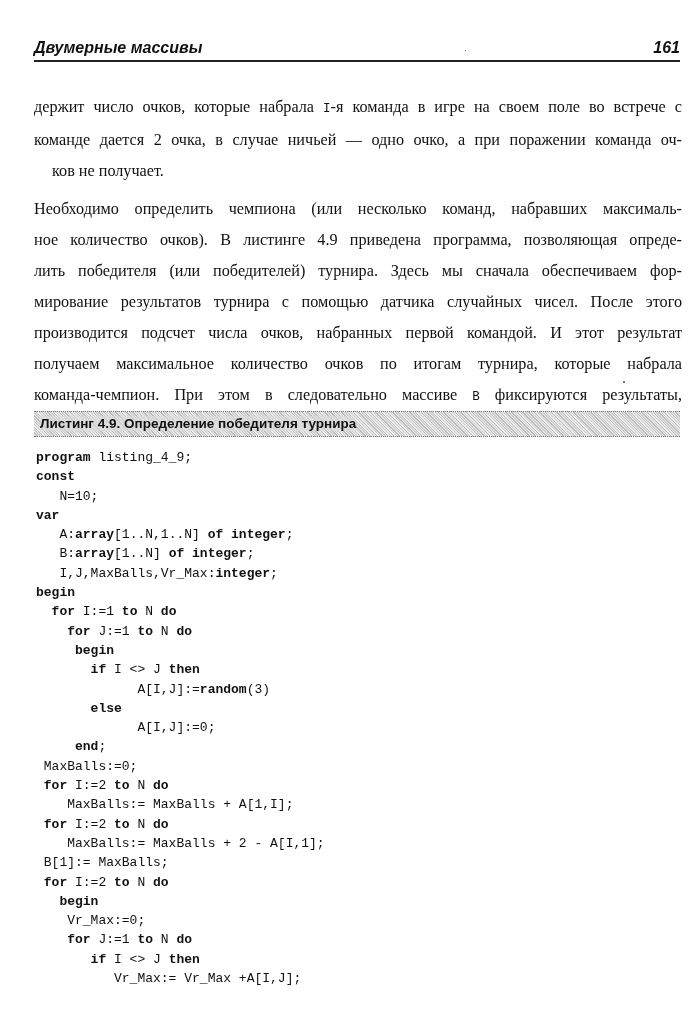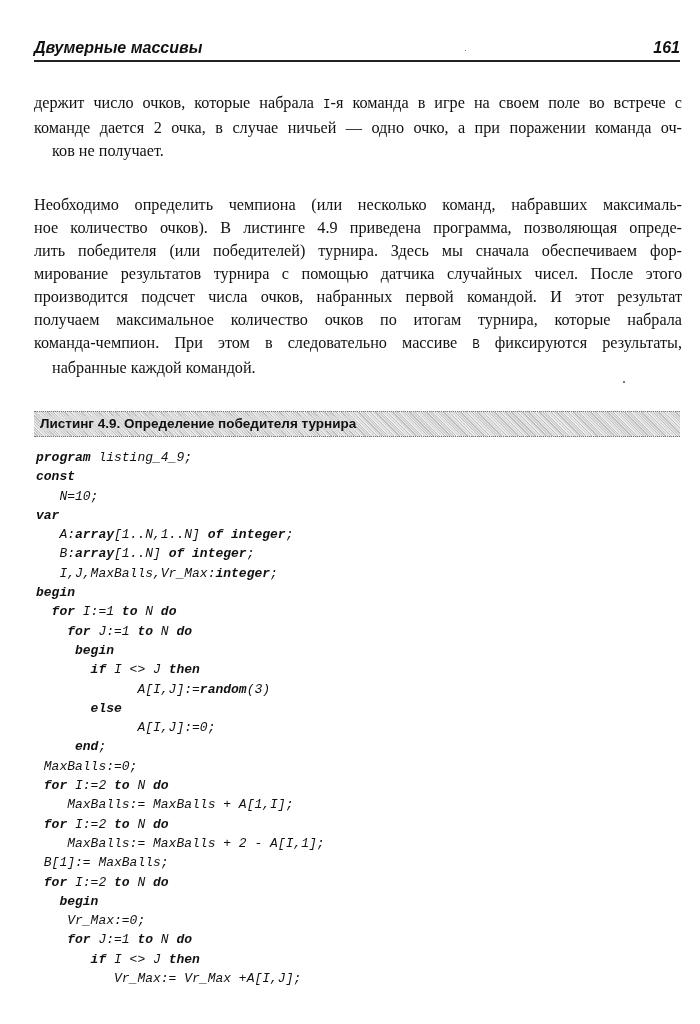--- a/index.html
+++ b/index.html
@@ -7,39 +7,39 @@
     .page { position: absolute; left: 0; top: 0; width: 700px; height: 1024px; }
     .running-head {
       position: absolute; left: 34px; top: 38px; width: 646px; height: 22px;
       border-bottom: 2px solid #222;
       font-family: "Liberation Sans", sans-serif; font-style: italic; font-weight: bold; font-size: 16px;
     }
     .running-head .title { position: absolute; left: 0; bottom: 3px; }
     .running-head .pageno { position: absolute; right: 0; bottom: 3px; }
     .body-text {
       position: absolute; left: 34px; width: 648px;
-      font-family: "Liberation Serif", serif; font-size: 16.2px; line-height: 23px;
+      font-family: "Liberation Serif", serif; font-size: 16.2px; line-height: 31px;
       text-align: justify; margin: 0;
     }
     .p1 { top: 92px; }
     .p2 { top: 194px; }
     .body-text .line { display: block; text-align: justify; text-align-last: justify; white-space: nowrap; }
     .body-text .line.last { text-align-last: left; margin-left: 18px; }
     .mono-inline { font-family: "Liberation Mono", monospace; font-size: 12.5px; }
     .listing-bar {
       position: absolute; left: 34px; top: 411px; width: 646px; height: 24px;
       background: repeating-linear-gradient(45deg, #cfcfcf 0 1px, #e6e6e6 1px 2px, #bdbdbd 2px 3px, #ededed 3px 4px);
       border-top: 1px dotted #777; border-bottom: 1px dotted #777;
       font-family: "Liberation Sans", sans-serif; font-weight: bold; font-size: 13.5px;
     }
     .listing-bar span { position: absolute; left: 6px; top: 4px; background: rgba(220,220,220,0.6); }
     .code {
       position: absolute; left: 36px; top: 448px;
       font-family: "Liberation Mono", monospace; font-size: 13px; line-height: 19.3px;
-      white-space: pre; margin: 0; font-style: italic;
+      white-space: pre; margin: 0;
     }
     .code .ln { display: block; height: 19.3px; }
     .kw { font-weight: bold; }
     .dot { position: absolute; width: 2px; height: 2px; background: #444; border-radius: 1px; }
   </style>
 </head>
 <body>
 
 <div class="page">
   <div class="running-head">

